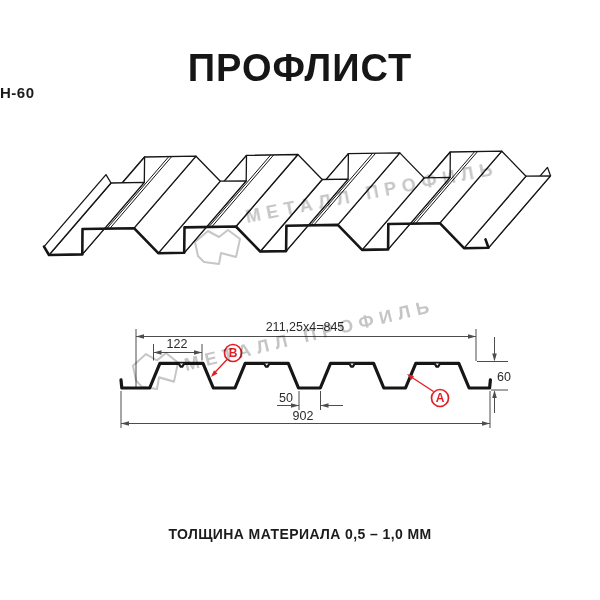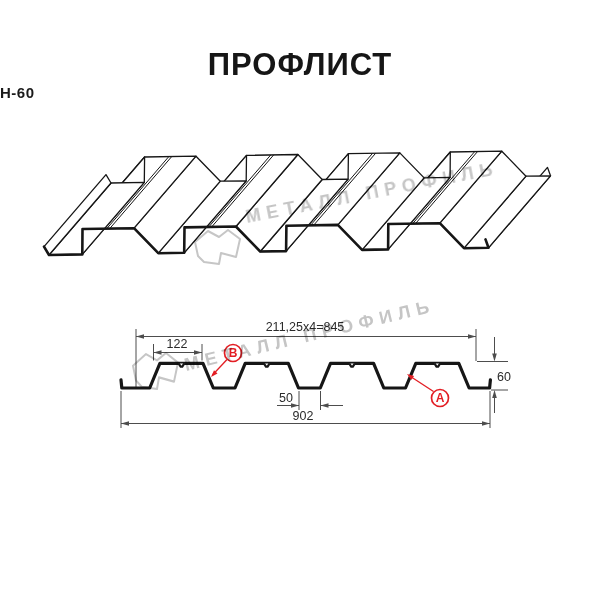--- a/index.html
+++ b/index.html
@@ -1,19 +1,19 @@
 <!DOCTYPE html>
 <html><head>
 <meta charset="utf-8">
 <style>
   html,body{margin:0;padding:0;}
   .page{position:relative;width:600px;height:600px;background:#ffffff;overflow:hidden;
         font-family:"Liberation Sans", sans-serif;}
   .title{position:absolute;left:0;top:47px;width:600px;text-align:center;
-         font-size:31px;font-weight:800;letter-spacing:1px;color:#161616;}
+         font-size:38px;font-weight:800;letter-spacing:1px;color:#161616;}
   .subtitle{position:absolute;left:0;top:84px;width:600px;
          font-size:15px;font-weight:600;letter-spacing:.5px;color:#1a1a1a;}
   .footer{position:absolute;left:0;top:526px;width:600px;text-align:center;
          font-size:14px;font-weight:600;letter-spacing:.4px;color:#1c1c1c;}
   svg{position:absolute;left:0;top:0;}
   text{font-family:"Liberation Sans", sans-serif;}
   .dimtxt{font-size:12.5px;fill:#2b2b2b;}
   .callout{font-size:12px;font-weight:700;}
   .wm text{font-size:18px;font-weight:700;letter-spacing:6px;}
 </style>
@@ -115,13 +115,14 @@
         <line x1="433.5" y1="391.5" x2="409" y2="375.5" stroke="#e31e24" stroke-width="1.3"></line>
         <polygon points="407,374 414.10082480605234,376.0828555095711 411.3289941470437,380.0016505792041" fill="#e31e24"></polygon>
       </g>
 
     <g class="wm" style="mix-blend-mode:multiply">
       <path transform="translate(133,353) scale(1,1.06)" d="M3,26 L0,12 L13,1 L24,7 L33,0 L45,9 L41,27 L26,23 L24,34 L9,32 Z" fill="none" stroke="#c6c6c6" stroke-width="2" stroke-linejoin="round"></path>
       <text transform="translate(186,371) rotate(-13.5)" fill="#c5c5c5">МЕТАЛЛ ПРОФИЛЬ</text>
     </g>
   </svg>
 
+  <div class="footer">ТОЛЩИНА МАТЕРИАЛА 0,5 – 1,0 ММ</div>
 </div>
 
 </body></html>

